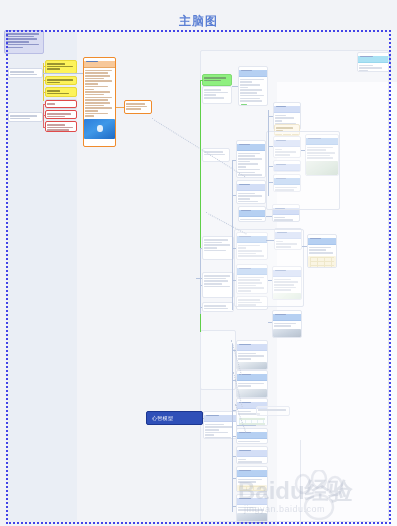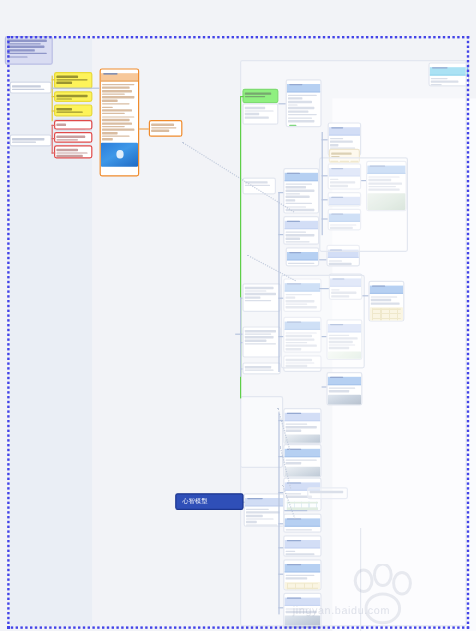--- a/index.html
+++ b/index.html
@@ -182,20 +182,23 @@
   }
   .wm-paw { position: absolute; left: 52px; top: 2px; opacity: 0.22; }
 
   .vdivider { position:absolute; left: 300px; top: 440px; width:1px; height:86px; background:#e5e8f0; z-index:2;}
 </style>
 </head>
 <body>
 
 <div id="app">
 
+  <div class="header">
+    <div class="doc-title">主脑图</div>
+  </div>
   <div class="chevron-wrap">
     <svg class="chevron-down" width="22" height="12" viewBox="0 0 22 12">
       <path d="M2 2 L11 10 L20 2" fill="none" stroke="#5b7fd4" stroke-width="2.2" stroke-linecap="round" stroke-linejoin="round"></path>
     </svg>
   </div>
 
   <div class="left-panel"></div>
   <div class="canvas">
     <div class="canvas-white"></div>
   </div>
@@ -713,16 +716,17 @@
 
   <div class="selection-box" style="left: 6px; top: 30px; width: 385px; height: 494px; border-color: rgb(67, 67, 232); border-style: dotted;"></div>
 
   <div class="watermark">
     <svg class="wm-paw" width="58" height="52" viewBox="0 0 58 52">
       <ellipse cx="13" cy="14" rx="7" ry="9" fill="none" stroke="#a0a8be" stroke-width="2.5"></ellipse>
       <ellipse cx="29" cy="9" rx="7" ry="9" fill="none" stroke="#a0a8be" stroke-width="2.5"></ellipse>
       <ellipse cx="45" cy="16" rx="7" ry="9" fill="none" stroke="#a0a8be" stroke-width="2.5"></ellipse>
       <ellipse cx="29" cy="37" rx="14" ry="12" fill="none" stroke="#a0a8be" stroke-width="2.5"></ellipse>
     </svg>
+    <div class="wm-main">Baidu经验</div>
     <div class="wm-sub">jingyan.baidu.com</div>
   </div>
 
 </div>
 
 </body></html>

